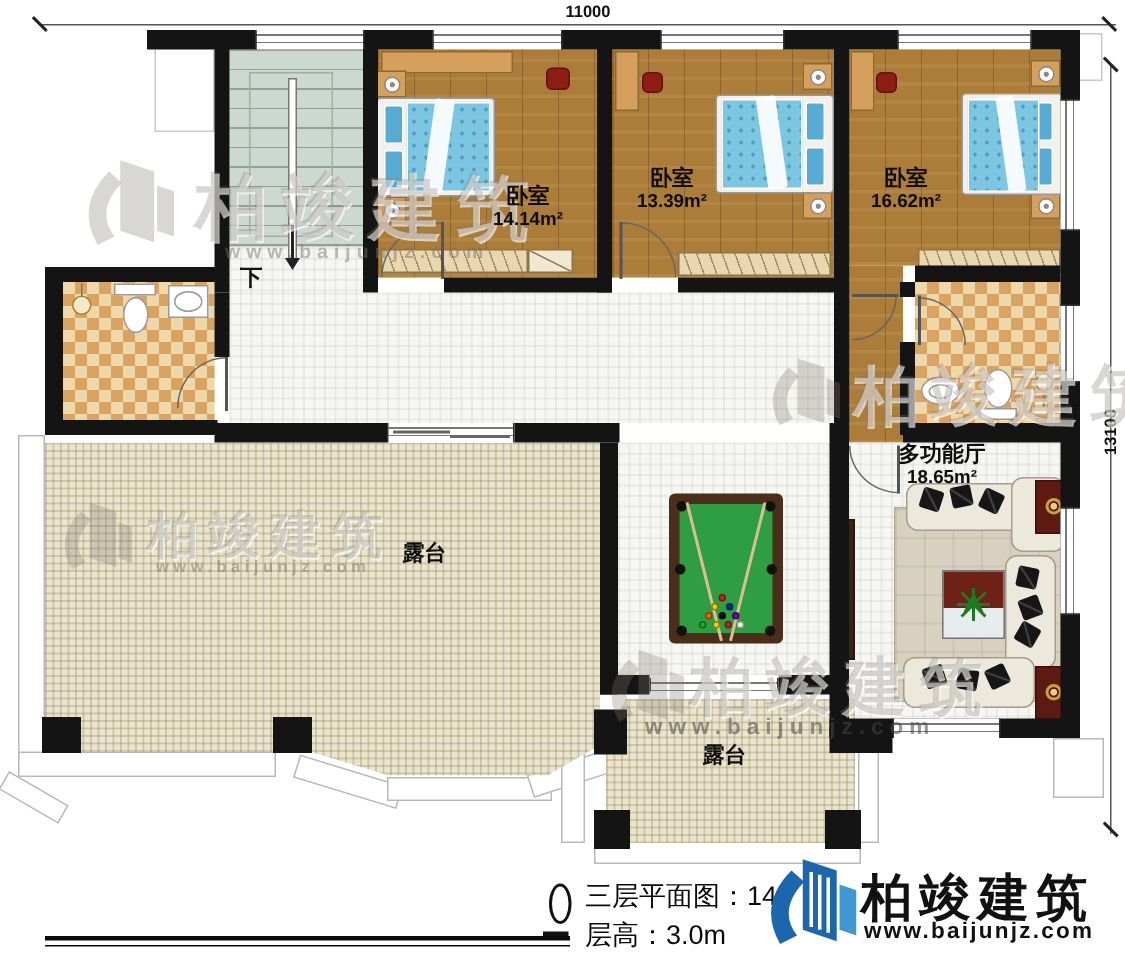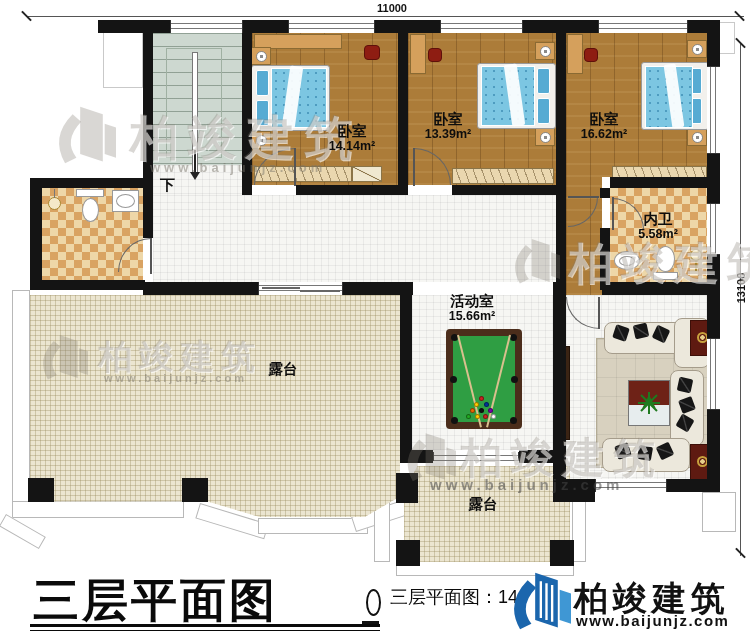--- a/index.html
+++ b/index.html
@@ -304,44 +304,42 @@
     <div class="rarea">14.14m²</div>
   </div>
   <div class="abs rlabel" style="left:406px;top:112px;width:84px">
     <div class="rname">卧室</div>
     <div class="rarea">13.39m²</div>
   </div>
   <div class="abs rlabel" style="left:562px;top:112px;width:84px">
     <div class="rname">卧室</div>
     <div class="rarea">16.62m²</div>
   </div>
-  <div class="abs rlabel" style="left:622px;top:212px;width:72px">
-    <div class="rname">内卫</div>
-    <div class="rarea">5.58m²</div>
-  </div>
-  <div class="abs rlabel" style="left:428px;top:294px;width:88px">
-    <div class="rname">活动室</div>
-    <div class="rarea">15.66m²</div>
+  <div class="abs rlabel" style="left:580px;top:296px;width:96px">
+    <div class="rname">多功能厅</div>
+    <div class="rarea">18.65m²</div>
   </div>
   <div class="abs rlabel" style="left:255px;top:362px;width:56px">
     <div class="rname">露台</div>
   </div>
   <div class="abs rlabel" style="left:455px;top:497px;width:56px">
     <div class="rname">露台</div>
   </div>
 
-  <div class="abs title-cn" style="left:33px;top:570px">三层平面图</div>
   <div class="abs" style="left:30px;top:624px;width:350px;height:3px;background:#0a0a0a"></div>
   <div class="abs" style="left:30px;top:630px;width:350px;height:1px;background:#0a0a0a"></div>
 
   <div class="abs" style="left:366px;top:589px;width:15px;height:27px;border:2px solid #111;border-radius:50%"></div>
   <div class="abs" style="left:362px;top:621px;width:17px;height:3px;background:#111"></div>
 
   <div class="abs infotext" style="left:390px;top:585px">
     <span>三层平面图：</span><span>140</span>
+  </div>
+  <div class="abs infotext" style="left:390px;top:611px">
+    <span>层高：</span><span>3.0m</span>
   </div>
 
   <svg class="abs" style="left:505px;top:568px" width="66" height="68" viewBox="0 0 70 70">
     <path d="M16,64 Q0,36 24,12 L33,20 Q14,40 28,58 Z" fill="#1b66ad"></path>
     <polygon points="32,4 56,12 56,62 32,54" fill="#1b66ad"></polygon>
     <path d="M38,13 L38,52 M44,15 L44,54 M50,17 L50,56" stroke="#fff" stroke-width="2.5" fill="none"></path>
     <polygon points="58,22 70,26 70,58 58,54" fill="#3f97d4"></polygon>
   </svg>
   <div class="abs logo-cn" style="left:574px;top:576px">柏竣建筑</div>
   <div class="abs logo-url" style="left:576px;top:612px">www.baijunjz.com</div>

